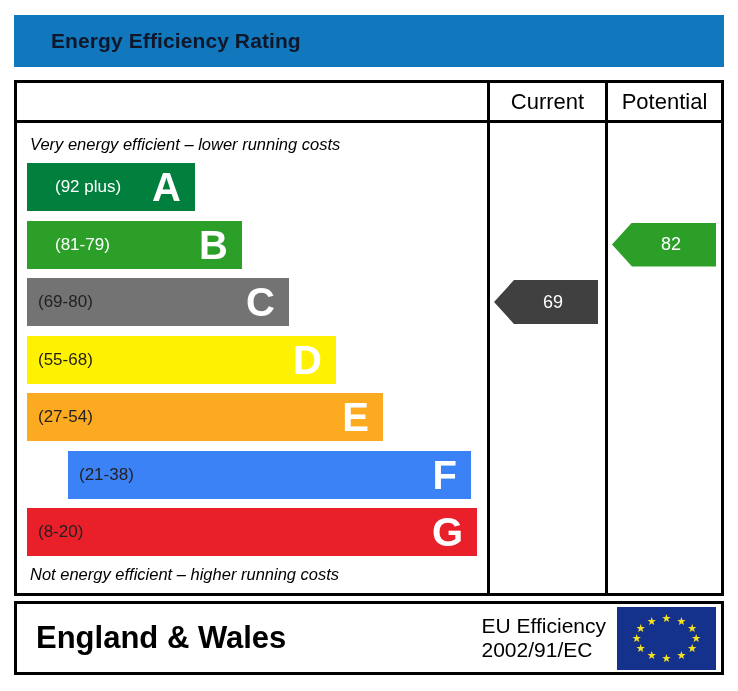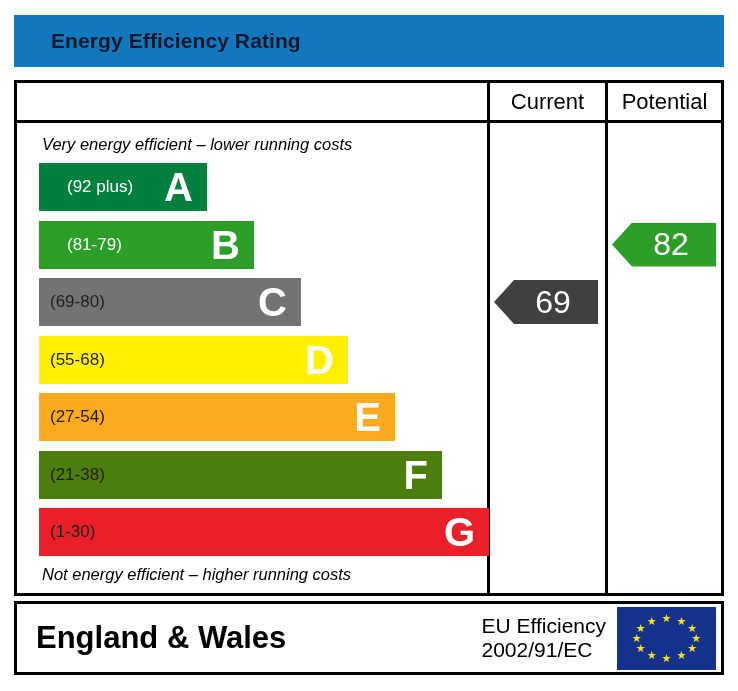--- a/index.html
+++ b/index.html
@@ -87,21 +87,21 @@
     bottom: 0;
     width: 3px;
     background: #000;
   }
   .vline.v1 { left: 470px; }
   .vline.v2 { left: 588px; }
 
   
   .bands-area {
     position: absolute;
-    left: 12px;
+    left: 0;
     top: 40px;
     width: 568px;
     bottom: 0;
   }
   .note {
     position: absolute;
     left: 13px;
     font-style: italic;
     font-size: 16.5px;
     color: #000;
@@ -135,21 +135,21 @@
   .dark-text  .band-range { color: #231f20; }
 
   
   .arrow {
     position: absolute;
     height: 44px;
     display: flex;
     align-items: center;
     justify-content: center;
     color: #ffffff;
-    font-size: 32px;
+    font-size: 18px;
     clip-path: polygon(20px 0, 100% 0, 100% 100%, 20px 100%, 0 50%);
     box-sizing: border-box;
     padding-left: 14px;
   }
 
   
   .footer {
     position: absolute;
     left: 14px;
     top: 601px;
@@ -230,26 +230,26 @@
             <span class="band-letter">C</span>
           </div>
           <div class="band dark-text" style="top: 212.5px; width: 309px; background: rgb(255, 242, 0);">
             <span class="band-range">(55-68)</span>
             <span class="band-letter">D</span>
           </div>
           <div class="band dark-text" style="top: 270px; width: 356px; background: rgb(252, 170, 32);">
             <span class="band-range">(27-54)</span>
             <span class="band-letter">E</span>
           </div>
-          <div class="band dark-text" style="top: 327.5px; width: 403px; background: #4d7c0f;">
+          <div class="band dark-text" style="top: 327.5px; width: 403px; background: #3b82f6; margin-left: 41px;">
             <span class="band-range">(21-38)</span>
             <span class="band-letter">F</span>
           </div>
           <div class="band dark-text" style="top: 385px; width: 450px; background: rgb(233, 32, 42);">
-            <span class="band-range">(1-30)</span>
+            <span class="band-range">(8-20)</span>
             <span class="band-letter">G</span>
           </div>
         </div>
     </div>
 
     <div id="arrows-host">
         <div class="arrow" style="left: 477px; width: 104px; top: 197px; background: #404040;">69</div>
         <div class="arrow" style="left: 595px; width: 104px; top: 139.5px; background: rgb(44, 159, 41);">82</div>
       </div>
   </div>

